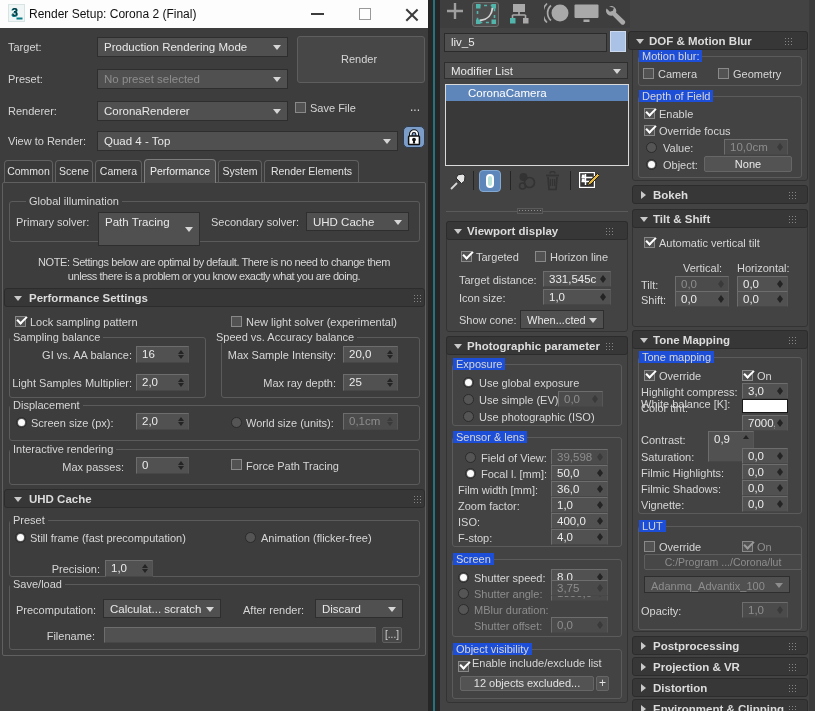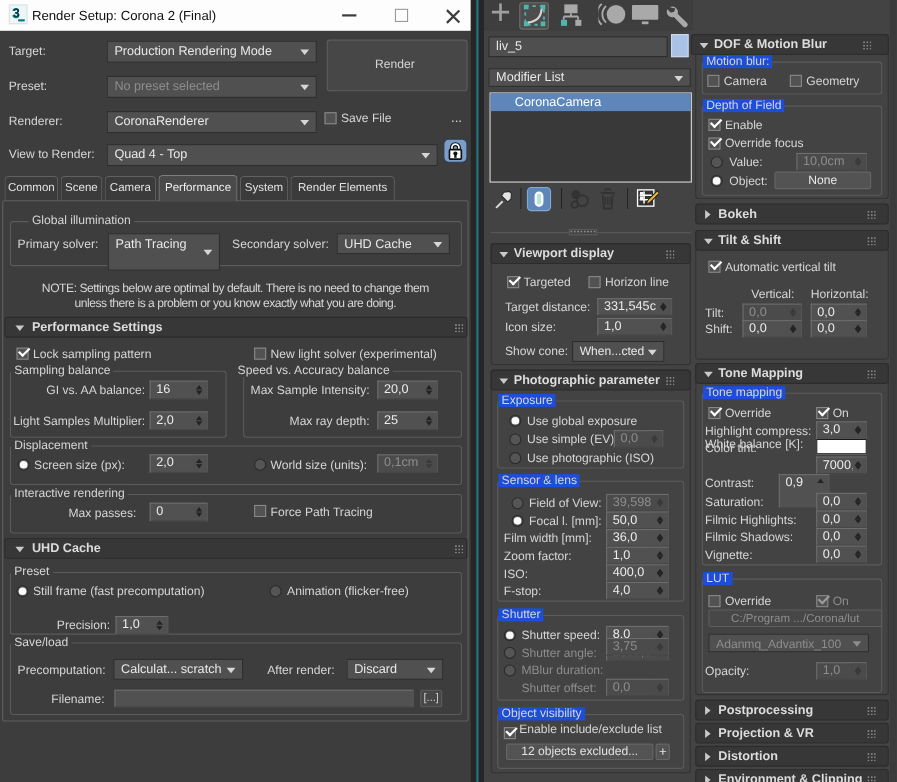--- a/index.html
+++ b/index.html
@@ -294,21 +294,21 @@
 <div class="fld" style="left:551px;top:465px;width:57px;height:16px">50,0<span class="sp"></span></div>
 <div class="lb" style="left:458px;top:484px">Film width [mm]:</div>
 <div class="fld" style="left:551px;top:481px;width:57px;height:16px">36,0<span class="sp"></span></div>
 <div class="lb" style="left:458px;top:500px">Zoom factor:</div>
 <div class="fld" style="left:551px;top:497px;width:57px;height:16px">1,0<span class="sp"></span></div>
 <div class="lb" style="left:458px;top:516px">ISO:</div>
 <div class="fld" style="left:551px;top:513px;width:57px;height:16px">400,0<span class="sp"></span></div>
 <div class="lb" style="left:458px;top:532px">F-stop:</div>
 <div class="fld" style="left:551px;top:529px;width:57px;height:16px">4,0<span class="sp"></span></div>
 <div class="grp" style="left:452px;top:559px;width:170px;height:78px"></div>
-<div class="gl bgp" style="left:453px;top:553px">Shutter</div>
+<div class="gl bgp" style="left:453px;top:553px">Screen</div>
 <div class="rd on" style="left:458px;top:572px"></div>
 <div class="lb" style="left:474px;top:572px">Shutter speed:</div>
 <div class="fld" style="left:551px;top:569px;width:57px;height:16px">8,0<span class="sp"></span></div>
 <div class="rd" style="left:458px;top:588px"></div>
 <div class="lb dim" style="left:474px;top:588px">Shutter angle:</div>
 <div class="fld dis" style="left:551px;top:585px;width:57px;height:16px">1350,0<span class="sp"></span></div>
 <div class="rd" style="left:458px;top:604px"></div>
 <div class="lb dim" style="left:474px;top:604px">MBlur duration:</div>
 <div class="fld dis" style="left:551px;top:580px;width:57px;height:16px">3,75<span class="sp"></span></div>
 <div class="lb dim" style="left:474px;top:620px">Shutter offset:</div>

